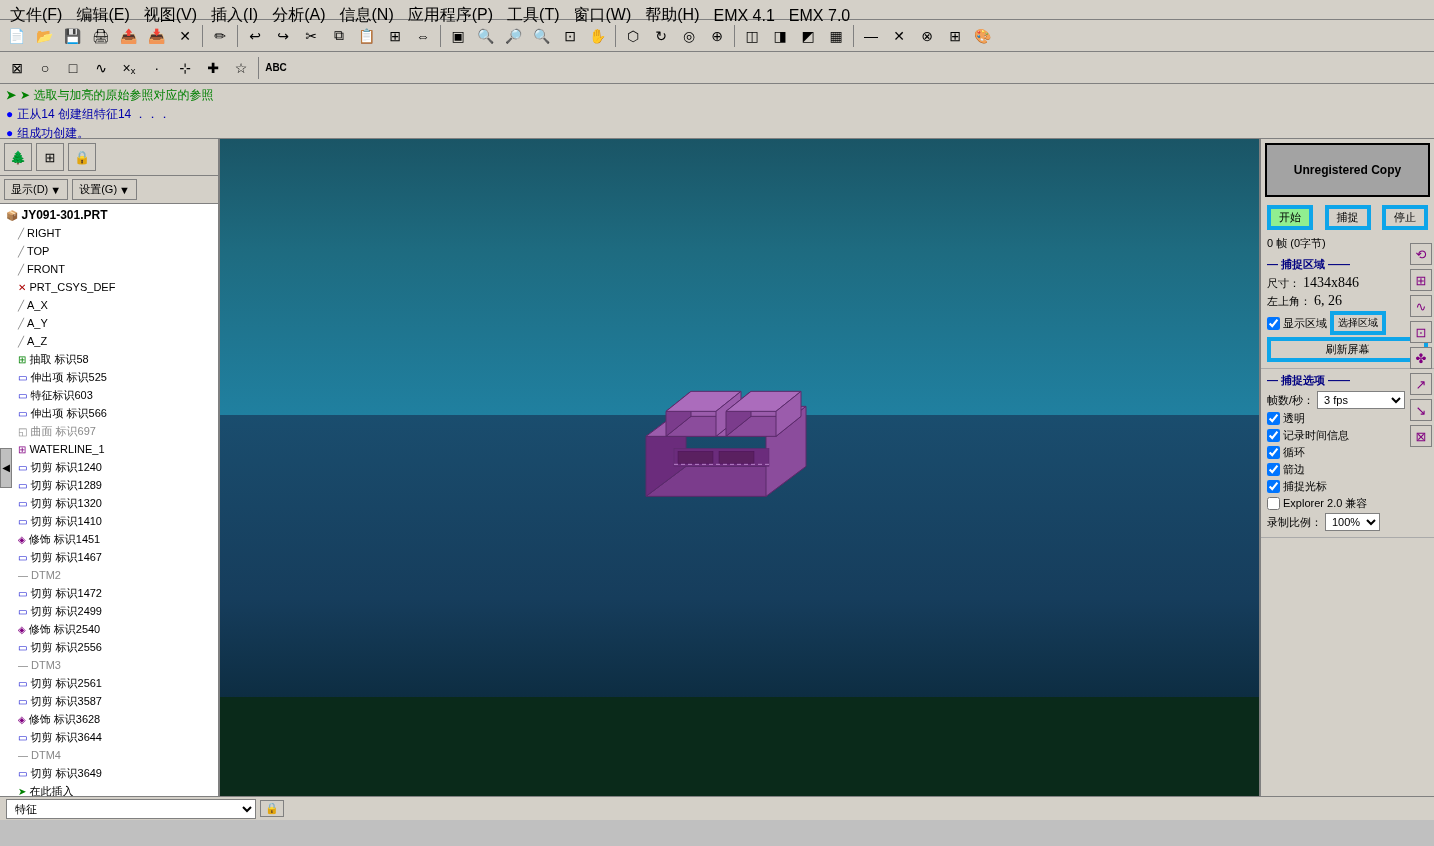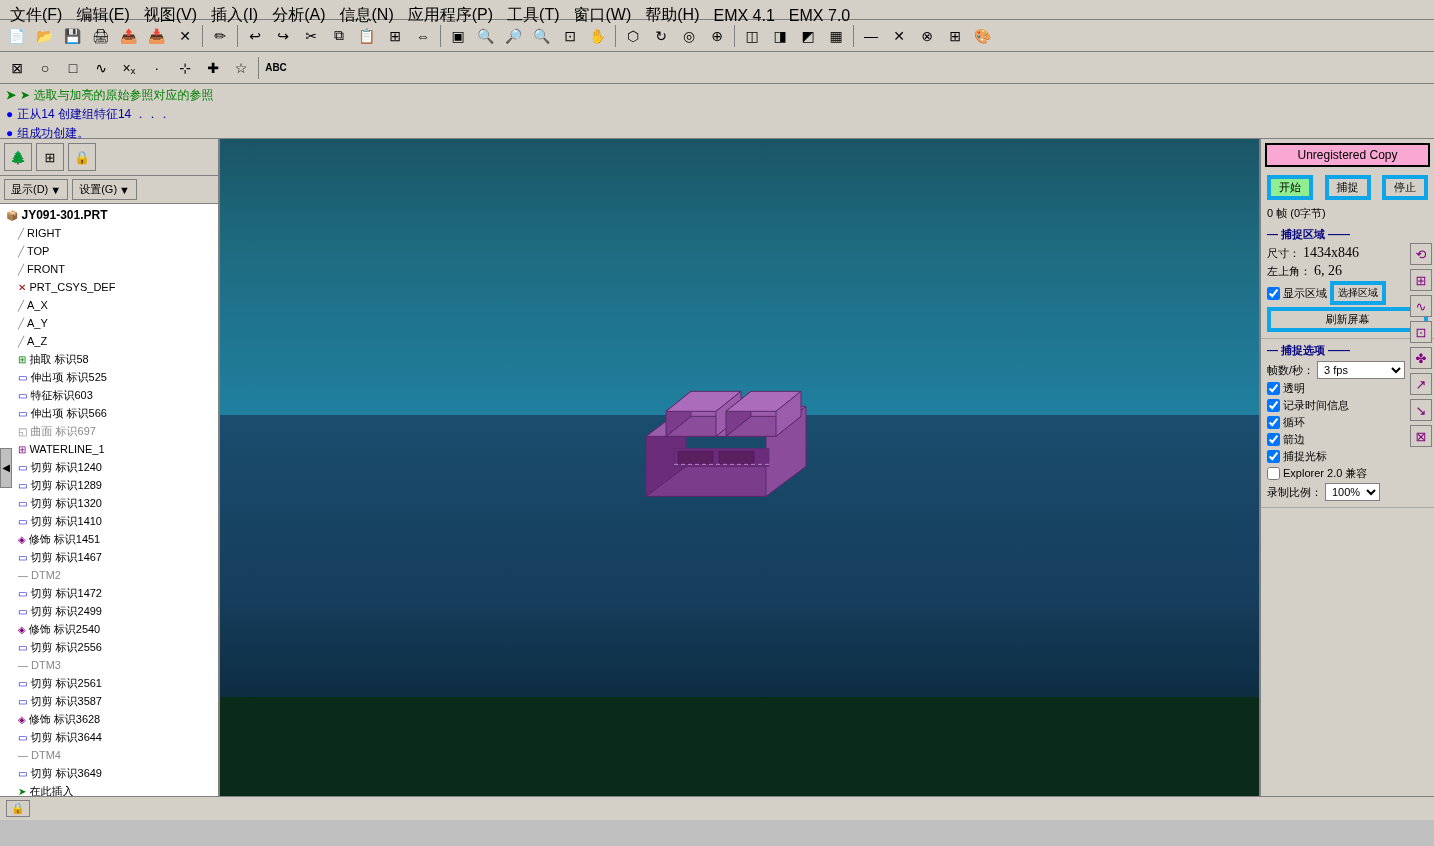--- a/index.html
+++ b/index.html
@@ -308,26 +308,26 @@
     .bb-btn {
       background: #d4d0c8;
       border: 1px solid #808080;
       padding: 1px 4px;
       cursor: pointer;
       font-size: 11px;
     }
 
     
     #unreg-copy {
-      background: #f9a8d4;
+      background: #a3a3a3;
       border: 2px solid #000;
-      padding: 3px 8px;
+      padding: 18px 8px;
       text-align: center;
       font-size: 12px;
-      font-weight: normal;
+      font-weight: bold;
       margin: 4px;
     }
 
     
     .rp-btn-row {
       display: flex;
       justify-content: space-between;
       padding: 4px 6px;
       gap: 4px;
     }
@@ -732,14 +732,17 @@
       <button class="rp-icon-btn" style="color:#800080;">⊡</button>
       <button class="rp-icon-btn" style="color:#800080;">✤</button>
       <button class="rp-icon-btn" style="color:#800080;">↗</button>
       <button class="rp-icon-btn" style="color:#800080;">↘</button>
       <button class="rp-icon-btn" style="color:#800080;">⊠</button>
     </div>
   </div>
 </div>
 
 <div id="bottom-bar">
+  <select class="bb-select">
+    <option>特征</option>
+  </select>
   <button class="bb-btn">🔒</button>
 </div>
 
 </body></html>

